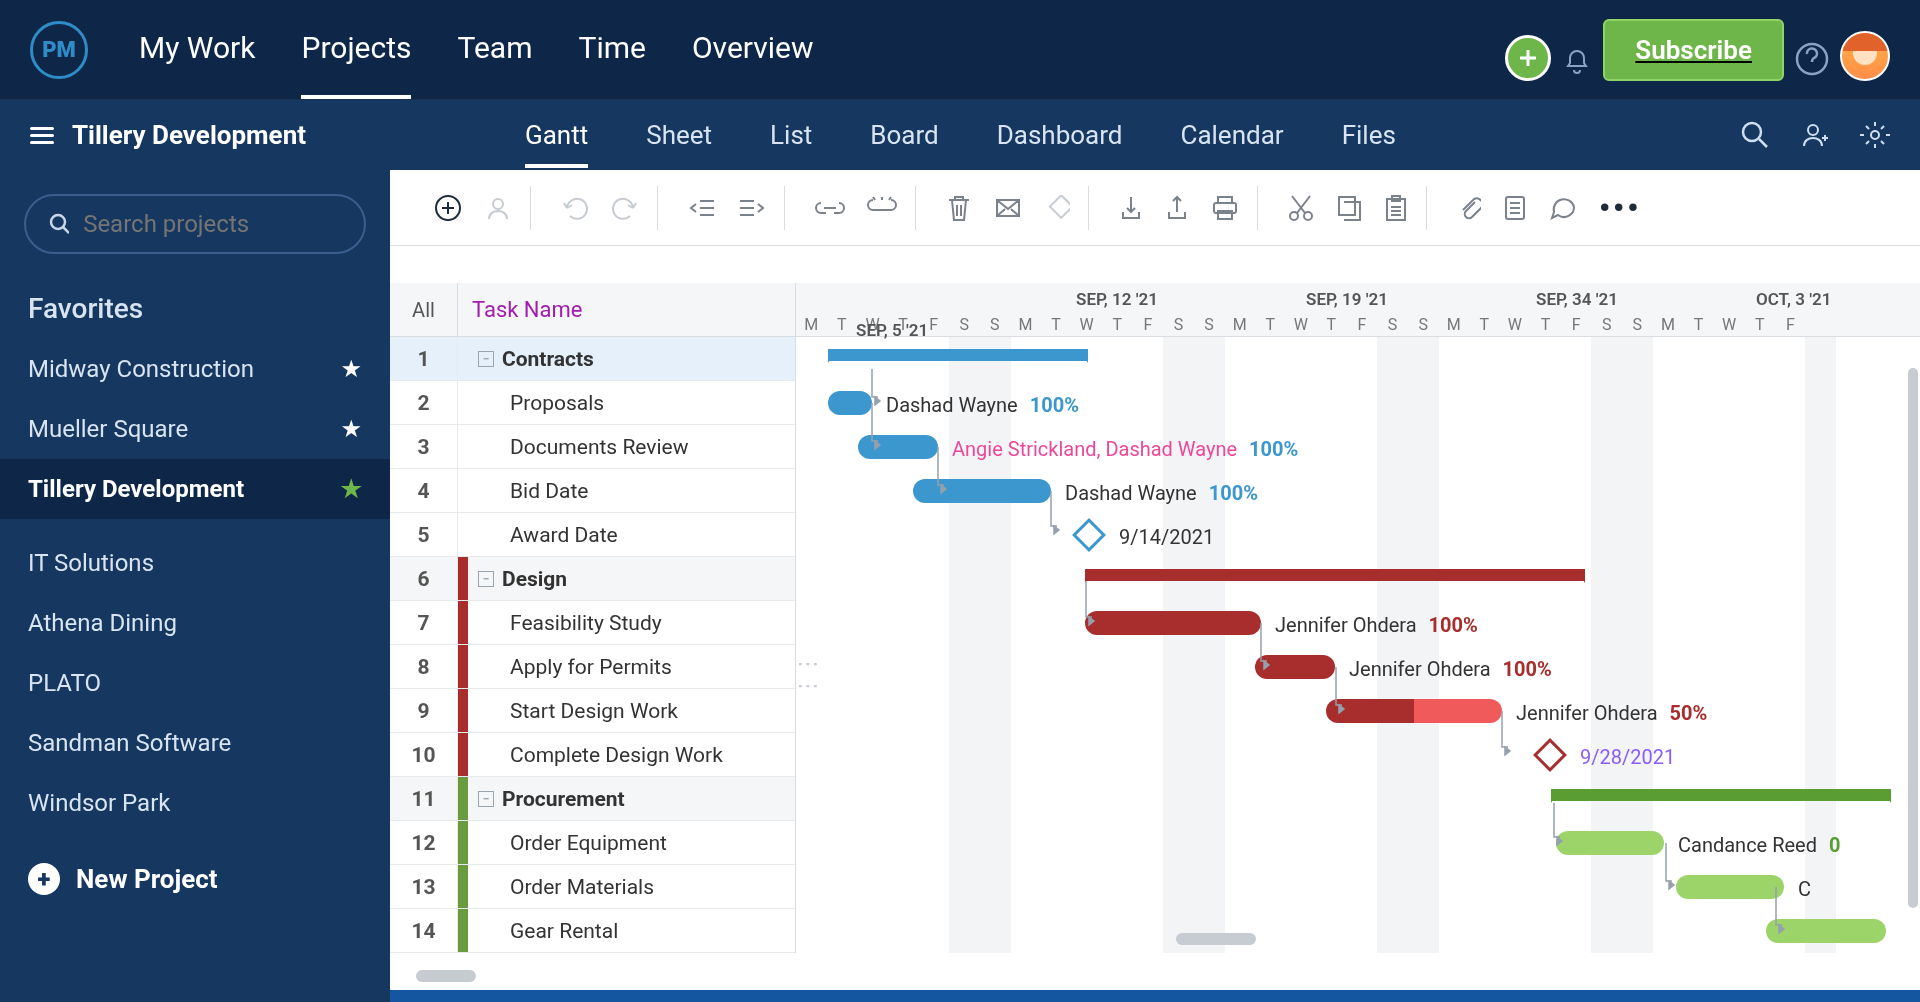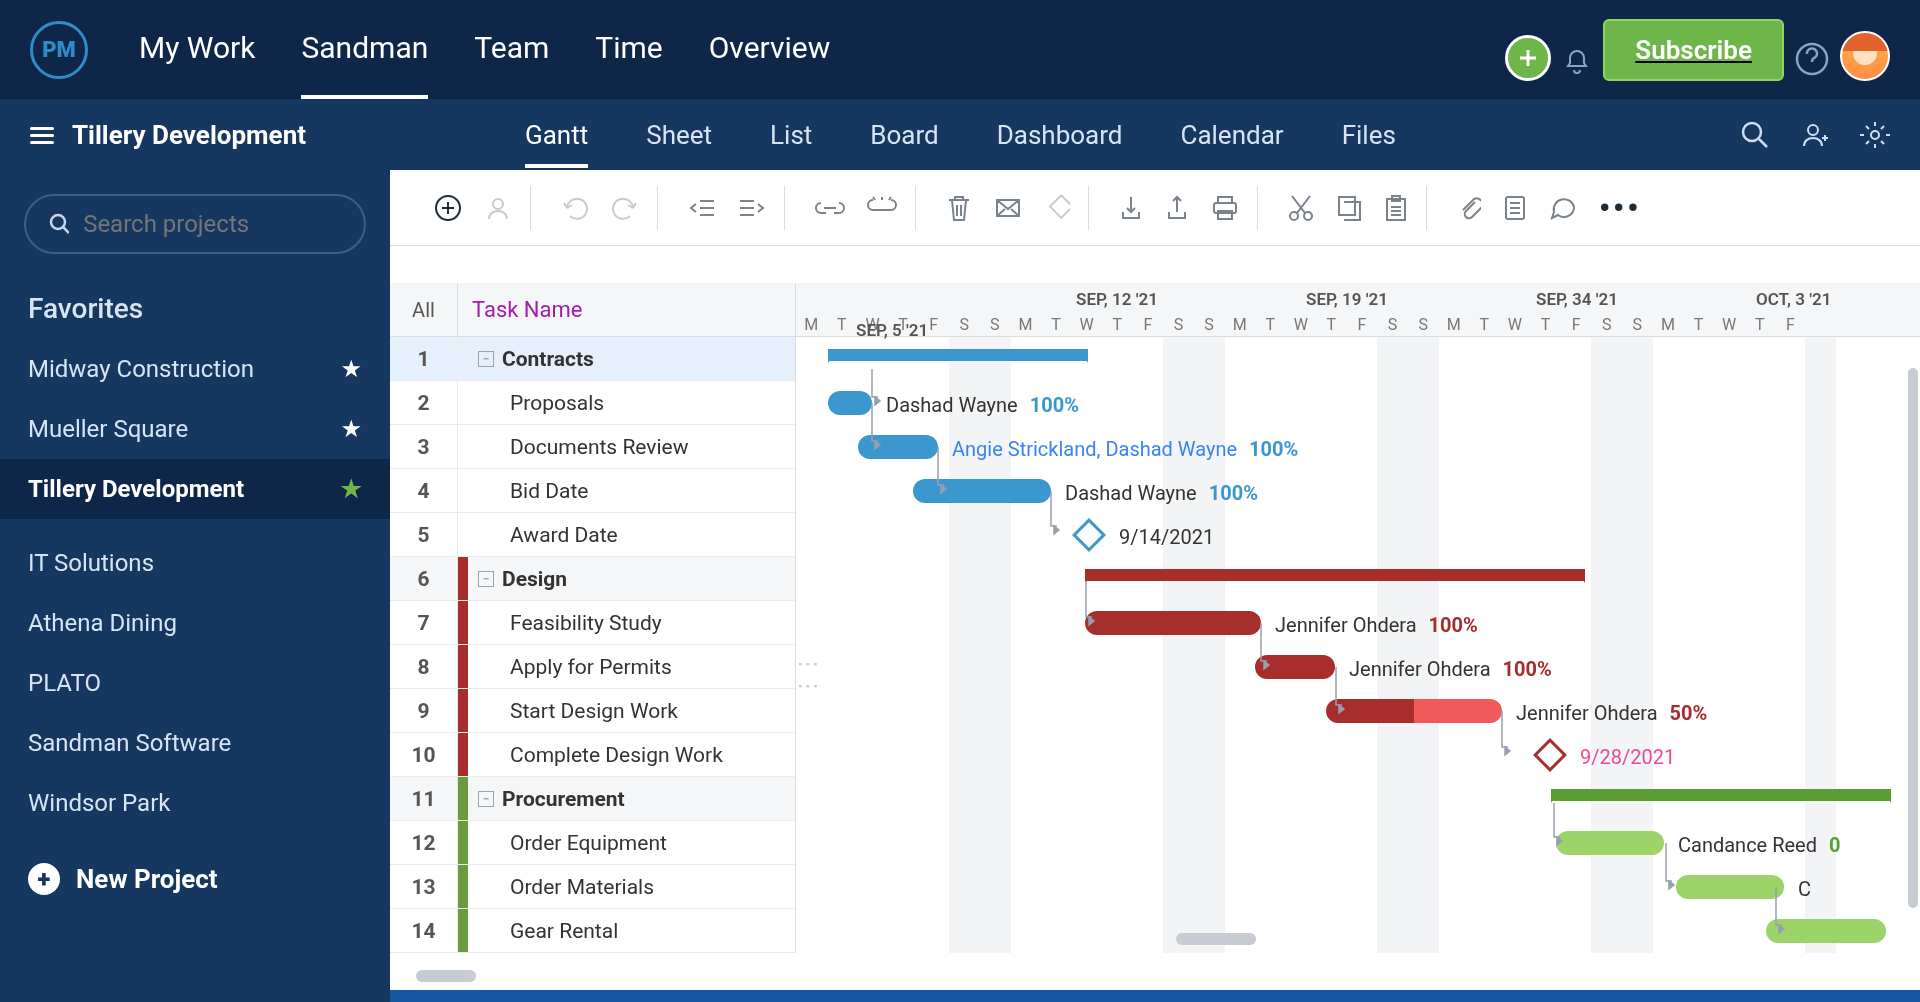--- a/index.html
+++ b/index.html
@@ -105,21 +105,21 @@
 .vscroll{ position:absolute; right:2px; top:198px; width:10px; height:540px; background:#c6ccd2; border-radius:5px;}
 .footer-bar{ height:12px; background:#1556a1;}
 </style>
 </head>
 <body>
 
 <div class="topnav">
   <div class="logo">PM</div>
   <div class="topnav-tabs" id="tn-tabs">
       <div class="topnav-tab">My Work</div>
-      <div class="topnav-tab active">Sandman</div>
+      <div class="topnav-tab active">Projects</div>
       <div class="topnav-tab">Team</div>
       <div class="topnav-tab">Time</div>
       <div class="topnav-tab">Overview</div>
     </div>
   <div class="topnav-right">
     <div class="icon-btn-circ add-fab">
       <svg width="24" height="24">
           <path d="M12 4v16M4 12h16"></path>
         </svg>
     </div>
@@ -523,21 +523,21 @@
             <div class="weekend" style="left: 826px;"></div>
             <div class="weekend" style="left: 1009px;"></div>
             <div class="summary" style="left: 32px; top: 12px; width: 260px; background: rgb(60, 151, 207); color: rgb(60, 151, 207);"></div>
             <div class="bar" style="left: 32px; top: 54px; width: 44px; background: rgb(60, 151, 207);"></div>
             <div class="bar-label" style="left: 90px; top: 56px;">
               <span style="color:#333">Dashad Wayne</span>
               <span class="pct" style="color:#3c97cf">100%</span>
             </div>
             <div class="bar" style="left: 62px; top: 98px; width: 80px; background: rgb(60, 151, 207);"></div>
             <div class="bar-label" style="left: 156px; top: 100px;">
-              <span style="color:#3b82f6">Angie Strickland, Dashad Wayne</span>
+              <span style="color:#ec4899">Angie Strickland, Dashad Wayne</span>
               <span class="pct" style="color:#3c97cf">100%</span>
             </div>
             <div class="bar" style="left: 117px; top: 142px; width: 138px; background: rgb(60, 151, 207);"></div>
             <div class="bar-label" style="left: 269px; top: 144px;">
               <span style="color:#333">Dashad Wayne</span>
               <span class="pct" style="color:#3c97cf">100%</span>
             </div>
             <div class="milestone" style="left: 281px; top: 186px; border-color: rgb(60, 151, 207);"></div>
             <div class="bar-label" style="left: 323px; top: 188px;">
               <span style="color:#333">9/14/2021</span>
@@ -553,21 +553,21 @@
               <span style="color:#333">Jennifer Ohdera</span>
               <span class="pct" style="color:#a82e2e">100%</span>
             </div>
             <div class="bar" style="left: 530px; top: 362px; width: 176px; background: linear-gradient(90deg, rgb(168, 46, 46) 50%, rgb(240, 90, 90) 50%);"></div>
             <div class="bar-label" style="left: 720px; top: 364px;">
               <span style="color:#333">Jennifer Ohdera</span>
               <span class="pct" style="color:#a82e2e">50%</span>
             </div>
             <div class="milestone" style="left: 742px; top: 406px; border-color: rgb(168, 46, 46);"></div>
             <div class="bar-label" style="left: 784px; top: 408px;">
-              <span style="color:#ec4899">9/28/2021</span>
+              <span style="color:#8b5cf6">9/28/2021</span>
             </div>
             <div class="summary" style="left: 755px; top: 452px; width: 340px; background: rgb(90, 158, 51); color: rgb(90, 158, 51);"></div>
             <div class="bar" style="left: 760px; top: 494px; width: 108px; background: rgb(157, 212, 106);"></div>
             <div class="bar-label" style="left: 882px; top: 496px;">
               <span style="color:#333">Candance Reed</span>
               <span class="pct" style="color:#5a9e33">0</span>
             </div>
             <div class="bar" style="left: 880px; top: 538px; width: 108px; background: rgb(157, 212, 106);"></div>
             <div class="bar-label" style="left: 1002px; top: 540px;">
               <span style="color:#333">C</span>

